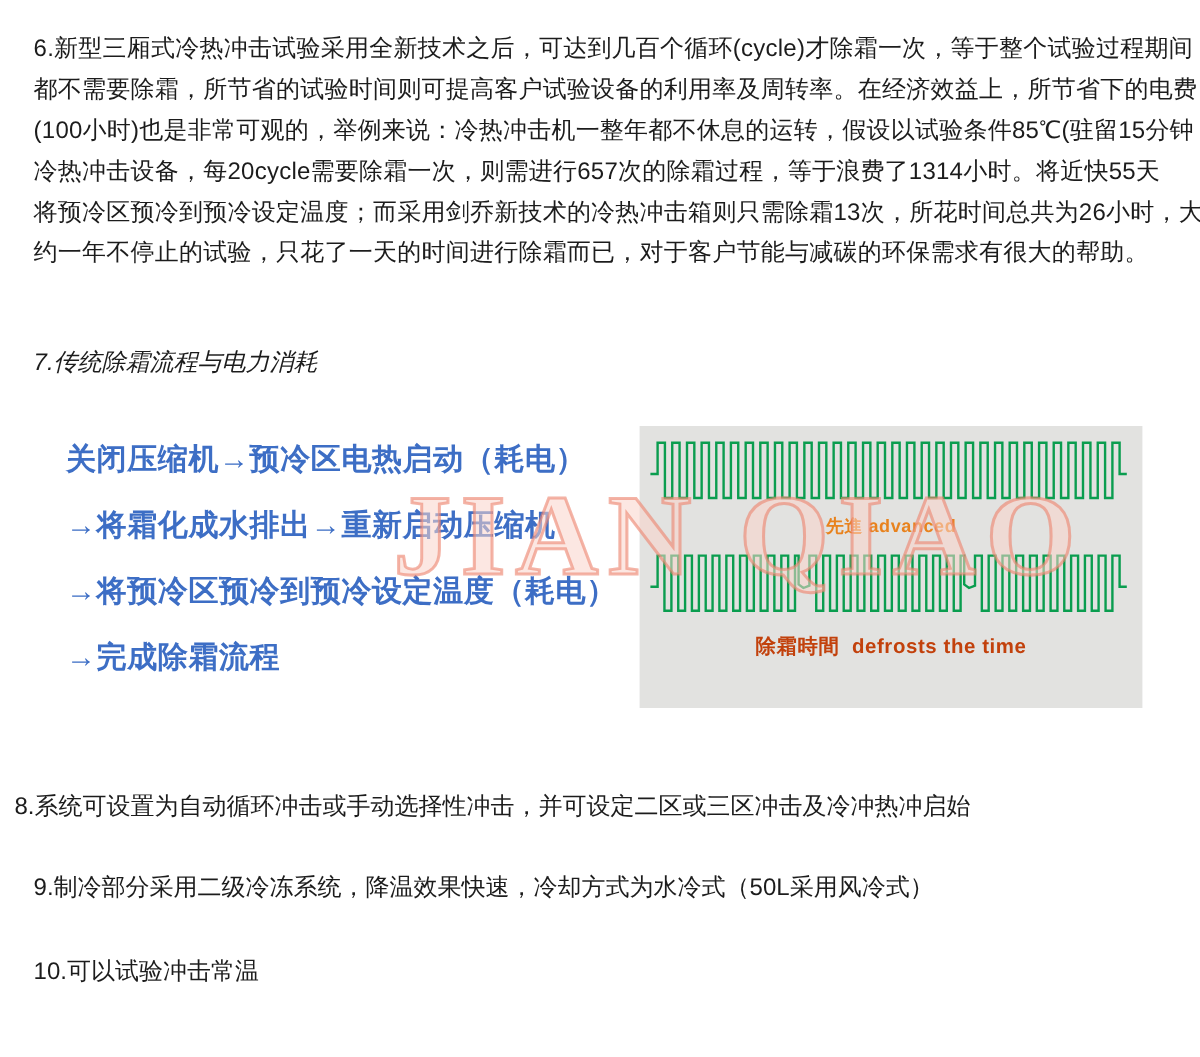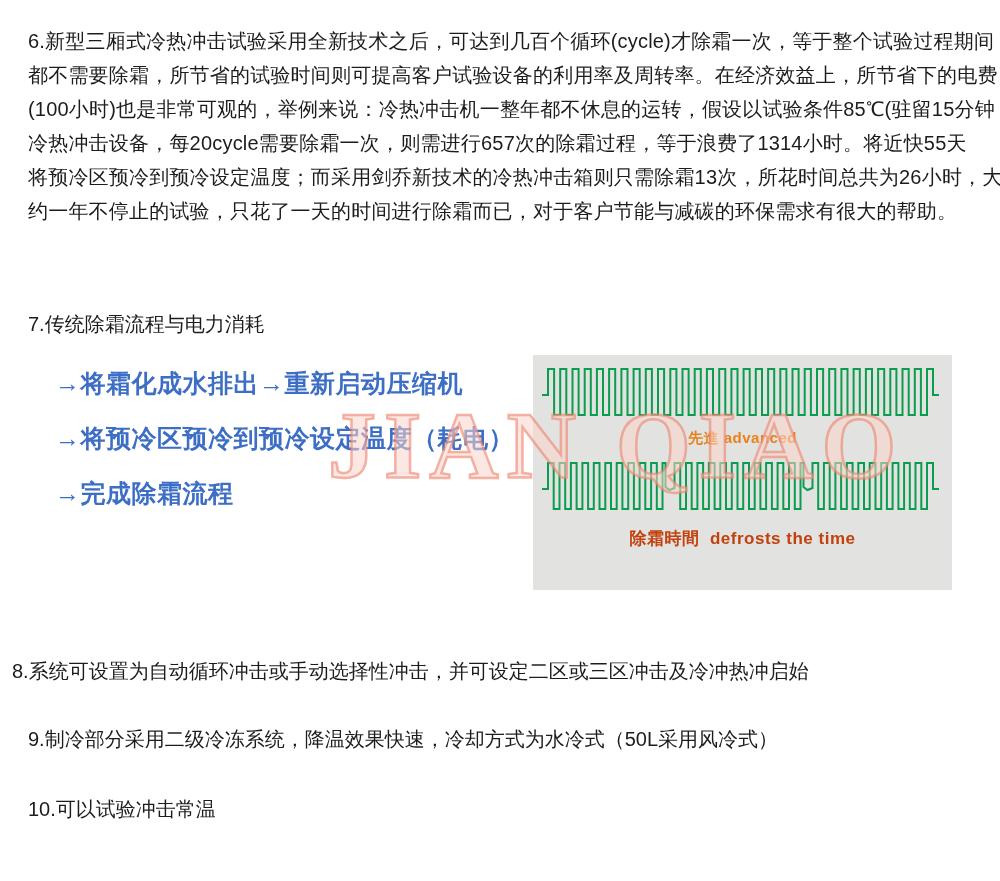--- a/index.html
+++ b/index.html
@@ -4,21 +4,21 @@
 <style>
   * { margin:0; padding:0; box-sizing:border-box; }
   html,body { background:#ffffff; }
   .page {
     position:relative; width:1000px; height:881px; background:#ffffff;
     font-family:"Liberation Sans", sans-serif; overflow:hidden;
   }
   .body-text { color:#1c1c1c; font-size:20px; }
   .para6 { position:absolute; left:28px; top:24px; width:945px; }
   .para6 .tline { display:block; line-height:34px; white-space:nowrap; letter-spacing:0.2px; }
-  .heading7 { position:absolute; left:28px; top:311px; white-space:nowrap; }
+  .heading7 { position:absolute; left:28px; top:288px; white-space:nowrap;font-style:italic; }
   .flow {
     position:absolute; left:55px; top:356px; width:480px;
     color:#3d6ec5; font-weight:bold; font-size:25px;
   }
   .flow .step { display:block; line-height:55px; white-space:nowrap; letter-spacing:0.5px; }
   .diagram {
     position:absolute; left:533px; top:355px; width:419px; height:235px;
     background:#e2e2e0; display:flex; flex-direction:column; padding:10px 8px 0 8px;
   }
   .wave-svg { display:block; width:403px; height:54px; }
@@ -57,20 +57,21 @@
     <span class="tline">都不需要除霜，所节省的试验时间则可提高客户试验设备的利用率及周转率。在经济效益上，所节省下的电费</span>
     <span class="tline">(100小时)也是非常可观的，举例来说：冷热冲击机一整年都不休息的运转，假设以试验条件85℃(驻留15分钟</span>
     <span class="tline">冷热冲击设备，每20cycle需要除霜一次，则需进行657次的除霜过程，等于浪费了1314小时。将近快55天</span>
     <span class="tline">将预冷区预冷到预冷设定温度；而采用剑乔新技术的冷热冲击箱则只需除霜13次，所花时间总共为26小时，大</span>
     <span class="tline">约一年不停止的试验，只花了一天的时间进行除霜而已，对于客户节能与减碳的环保需求有很大的帮助。</span>
   </div>
 
   <div class="heading7 body-text">7.传统除霜流程与电力消耗</div>
 
   <div class="flow">
+    <span class="step">关闭压缩机→预冷区电热启动（耗电）</span>
     <span class="step">→将霜化成水排出→重新启动压缩机</span>
     <span class="step">→将预冷区预冷到预冷设定温度（耗电）</span>
     <span class="step">→完成除霜流程</span>
   </div>
 
   <div class="diagram">
     <svg class="wave-svg" viewBox="0 0 403 54" xmlns="http://www.w3.org/2000/svg">
         <path d="M 1 30H7V4H13.1V50H19.2V4H25.3V50H31.5V4H37.6V50H43.7V4H49.8V50H55.9V4H62.0V50H68.1V4H74.2V50H80.4V4H86.5V50H92.6V4H98.7V50H104.8V4H110.9V50H117.0V4H123.1V50H129.3V4H135.4V50H141.5V4H147.6V50H153.7V4H159.8V50H165.9V4H172.0V50H178.2V4H184.3V50H190.4V4H196.5V50H202.6V4H208.7V50H214.8V4H221.0V50H227.1V4H233.2V50H239.3V4H245.4V50H251.5V4H257.6V50H263.7V4H269.9V50H276.0V4H282.1V50H288.2V4H294.3V50H300.4V4H306.5V50H312.6V4H318.8V50H324.9V4H331.0V50H337.1V4H343.2V50H349.3V4H355.4V50H361.5V4H367.7V50H373.8V4H379.9V50H386.0V4H392.0V30H398.0" fill="none" stroke="#0a9d4f" stroke-width="2"></path>
       </svg>
 

